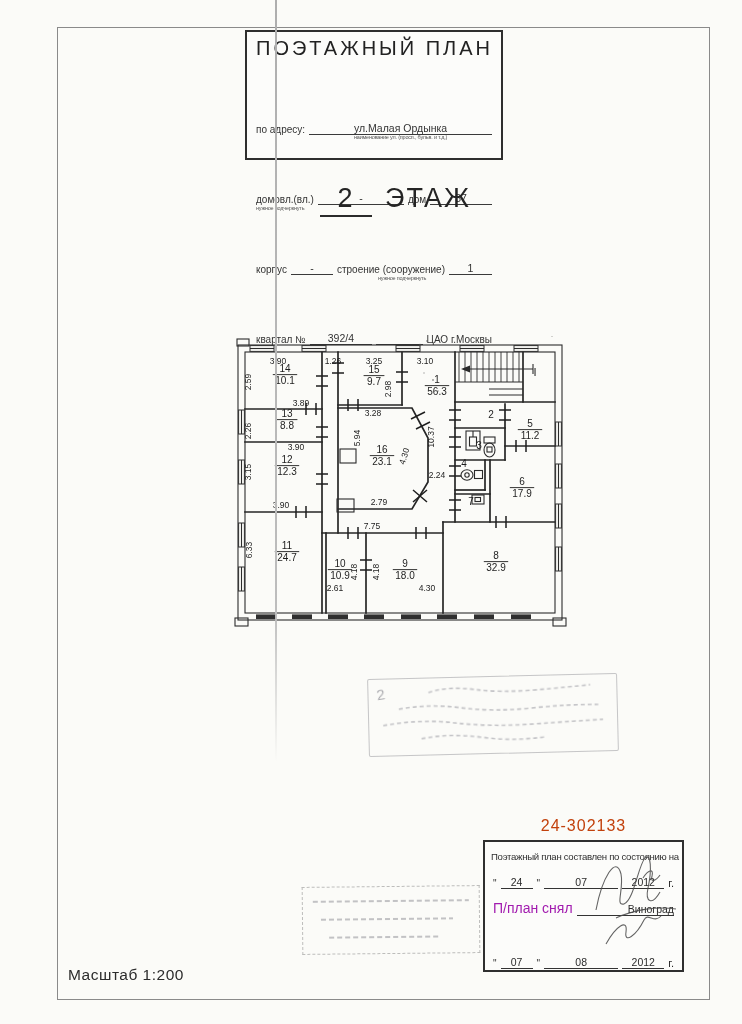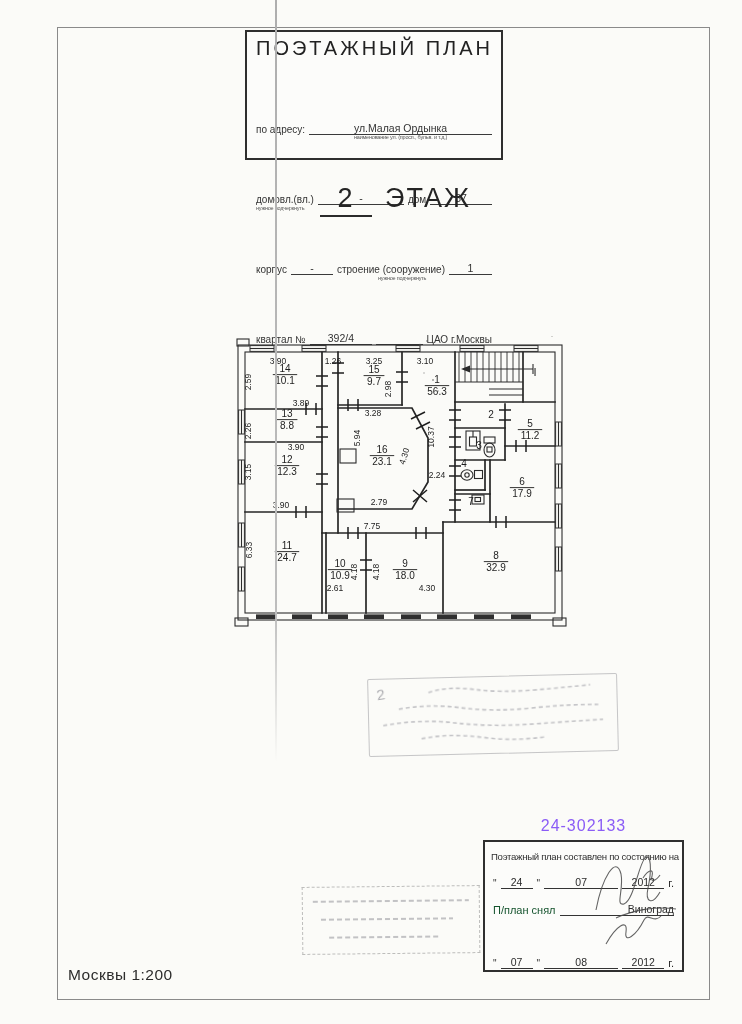--- a/index.html
+++ b/index.html
@@ -33,35 +33,35 @@
 .room-num,.room-area{font-family:"Liberation Sans",sans-serif;font-size:10px;fill:#1d1d1d;text-anchor:middle;}
 .dim{font-family:"Liberation Sans",sans-serif;font-size:8.5px;fill:#1d1d1d;text-anchor:middle;}
 .frac-line{stroke:#1d1d1d;stroke-width:0.9;}
 .speck{fill:#4c4c4c;opacity:.55;}
 
 .stamp1{left:368px;top:676px;width:250px;height:78px;border:1px solid rgba(125,125,132,.42);transform:rotate(-1.4deg);border-radius:2px;z-index:5;}
 .stamp1 .mark{position:absolute;left:8px;top:6px;font-size:15px;color:rgba(95,95,108,.5);transform:rotate(-8deg);filter:blur(.4px);}
 .stamp2{left:302px;top:886px;width:178px;height:68px;border:1px dashed rgba(128,128,128,.5);transform:rotate(-0.6deg);z-index:5;}
 .stamp-scribble{position:absolute;inset:0;filter:blur(.5px);}
 
-.doc-num{left:483px;top:817px;width:201px;text-align:center;font-size:16px;letter-spacing:1px;color:#8b5cf6;}
+.doc-num{left:483px;top:817px;width:201px;text-align:center;font-size:16px;letter-spacing:1px;color:#c2410c;}
 .cert-box{left:483px;top:840px;width:201px;height:132px;border:2px solid #2f2f2f;background:rgba(255,255,255,.3);}
 .cb-title{position:absolute;top:9px;left:6px;right:4px;font-size:9.6px;letter-spacing:-0.3px;white-space:nowrap;color:#2e2e2e;text-align:right;}
 .cb-row{position:absolute;left:8px;right:8px;display:flex;align-items:flex-end;gap:4px;}
 .cb-d1{top:27px;height:20px;}
 .cb-surv{top:53px;height:21px;}
 .cb-check{top:80px;height:21px;}
 .cb-d2{top:107px;height:20px;}
 .uv{border-bottom:1px solid #333;text-align:center;min-height:13px;font-size:10.5px;}
 .uv.left{text-align:right;padding-left:7px;}
 .w30{width:32px;margin-top:31px;}
 .w40{width:42px;}
 .q{font-size:10px;color:#333;}
 .suffix{font-size:11px;}
-.cb-lbl{font-size:11px;white-space:nowrap;color:#14532d;}
+.cb-lbl{font-size:14px;white-space:nowrap;color:#a21caf;}
 .sig-svg{left:588px;top:848px;z-index:20;pointer-events:none;}
 
 .scale{left:68px;top:966px;font-size:15.5px;letter-spacing:.5px;color:#2c2c2c;}
 </style>
 </head>
 <body>
 
 <div class="abs page-border"></div>
 <div class="abs fold-line"></div>
 
@@ -374,13 +374,13 @@
 
 <svg class="abs sig-svg" width="100" height="110" viewBox="0 0 100 110">
   <g fill="none" stroke="#4a4a4a" stroke-width="1.1" opacity=".85">
     <path d="M8 62 C14 30 28 6 33 26 C36 42 27 58 36 56 C46 52 50 18 57 10 C63 4 64 22 60 40 C57 54 64 58 72 44"></path>
     <path d="M28 70 C45 62 68 58 88 61"></path>
     <path d="M55 30 C60 22 66 20 64 28 C62 35 68 33 72 27"></path>
     <path d="M18 96 C28 78 40 70 38 84 C36 96 48 88 56 72 C60 64 66 76 73 68"></path>
   </g>
 </svg>
 
-<div class="abs scale">Москвы 1:200</div>
+<div class="abs scale">Масштаб 1:200</div>
 
 </body></html>

